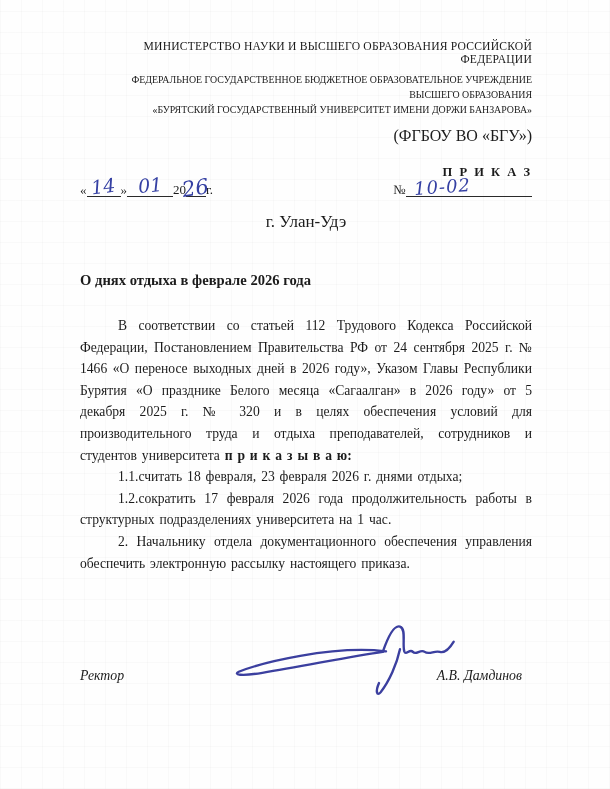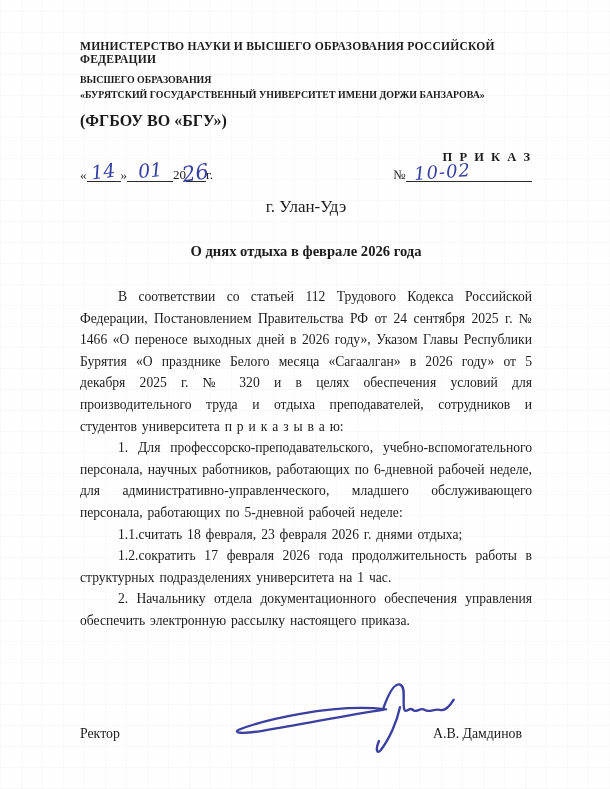--- a/index.html
+++ b/index.html
@@ -10,21 +10,21 @@
     background:#fefefe;
     background-image:
       repeating-linear-gradient(0deg, rgba(0,0,0,0.018) 0 1px, transparent 1px 21px),
       repeating-linear-gradient(90deg, rgba(0,0,0,0.018) 0 1px, transparent 1px 21px);
     color:#1b1b1b;
     font-family:"Liberation Serif","DejaVu Serif",serif;
     overflow:hidden;
     box-sizing:border-box;
     padding:40px 78px 0 80px;
   }
-  .letterhead{text-align:left;font-weight:bold;}
+  .letterhead{text-align:right;font-weight:normal;}
   .lh-1{font-size:11.6px;letter-spacing:.2px;margin-bottom:6px;}
   .lh-2,.lh-3,.lh-4{font-size:9.9px;line-height:15px;}
   .lh-5{font-size:16px;margin-top:10px;}
   .order-type{text-align:right;font-weight:bold;font-size:12.5px;letter-spacing:2px;margin-top:20px;}
   .date-number-row{display:flex;justify-content:space-between;align-items:flex-end;margin-top:2px;font-size:13px;}
   .date-block,.number-block{white-space:nowrap;}
   .hw-slot{display:inline-block;border-bottom:1px solid #2a2a2a;text-align:center;vertical-align:baseline;height:14px;}
   .slot-day{width:34px;}
   .slot-month{width:46px;}
   .slot-year{width:20px;}
@@ -32,56 +32,56 @@
   .hw{
     font-family:"DejaVu Serif",serif;font-style:italic;
     color:#3540a3;display:inline-block;position:relative;
     font-size:19px;line-height:10px;
   }
   .hw-day{transform:rotate(-7deg);top:-1px;}
   .hw-month{transform:rotate(-5deg);top:-2px;}
   .hw-year{font-size:21px;transform:rotate(-9deg);top:1px;left:-4px;}
   .hw-number{font-size:18px;transform:rotate(-4deg);top:-1px;letter-spacing:1px;}
   .place-line{text-align:center;font-size:17px;margin-top:14px;}
-  .doc-title{text-align:center;font-weight:bold;font-size:14.6px;margin-top:26px;}
+  .doc-title{font-weight:bold;font-size:14.6px;margin-top:40px;}
   .body-text{margin-top:26px;font-size:13.6px;line-height:21.6px;text-align:justify;word-spacing:1.5px;}
   .para{margin:0;text-indent:38px;}
-  .bold-inline{font-weight:normal;}
-  .sig-row{position:relative;margin-top:58px;height:70px;font-size:13.8px;}
+  .bold-inline{font-weight:bold;}
+  .sig-row{position:relative;margin-top:58px;height:70px;font-size:13.8px;font-style:italic;}
   .sig-role{position:absolute;left:0;top:36px;}
   .sig-name{position:absolute;right:10px;top:36px;}
   .sig-ink{position:absolute;left:150px;top:-14px;width:226px;height:86px;}
   .noselect{user-select:none;}
 </style>
 </head>
 <body>
 
 <div class="page">
 
   <div class="letterhead">
     <div class="lh-1">МИНИСТЕРСТВО НАУКИ И ВЫСШЕГО ОБРАЗОВАНИЯ РОССИЙСКОЙ ФЕДЕРАЦИИ</div>
+    <div class="lh-2">ФЕДЕРАЛЬНОЕ ГОСУДАРСТВЕННОЕ БЮДЖЕТНОЕ ОБРАЗОВАТЕЛЬНОЕ УЧРЕЖДЕНИЕ</div>
     <div class="lh-3">ВЫСШЕГО ОБРАЗОВАНИЯ</div>
     <div class="lh-4">«БУРЯТСКИЙ ГОСУДАРСТВЕННЫЙ УНИВЕРСИТЕТ ИМЕНИ ДОРЖИ БАНЗАРОВА»</div>
     <div class="lh-5">(ФГБОУ ВО «БГУ»)</div>
   </div>
 
   <div class="order-type">П Р И К А З</div>
 
   <div class="date-number-row">
     <div class="date-block"><span>«</span><span class="hw-slot slot-day"><span class="hw hw-day">14</span></span><span>»</span><span class="hw-slot slot-month"><span class="hw hw-month">01</span></span><span>20</span><span class="hw-slot slot-year"><span class="hw hw-year">26</span></span><span>г.</span></div>
     <div class="number-block"><span>№</span><span class="hw-slot slot-number"><span class="hw hw-number">10-02</span></span></div>
   </div>
 
   <div class="place-line">г. Улан-Удэ</div>
 
   <div class="doc-title">О днях отдыха в феврале 2026 года</div>
 
   <div class="body-text">
     <p class="para"><span>В соответствии со статьей 112 Трудового Кодекса Российской Федерации, Постановлением Правительства РФ от 24 сентября 2025 г. № 1466 «О переносе выходных дней в 2026 году», Указом Главы Республики Бурятия  «О празднике Белого месяца «Сагаалган» в 2026 году» от  5 декабря 2025 г. № 320   и в целях обеспечения условий для производительного труда и отдыха преподавателей, сотрудников и студентов университета </span><span class="bold-inline">п р и к а з ы в а ю:</span></p>
-    <p class="para">1.  Для  профессорско-преподавательского,  учебно-вспомогательного персонала, научных работников, работающих по 6-дневной рабочей неделе,  для административно-управленческого,  младшего  обслуживающего  персонала, работающих по 5-дневной рабочей неделе:</p>
     <p class="para">1.1.считать  18 февраля, 23 февраля  2026 г. днями  отдыха;</p>
     <p class="para">1.2.сократить  17  февраля   2026 года продолжительность работы в структурных подразделениях университета на 1 час.</p>
     <p class="para">2.  Начальнику отдела документационного обеспечения управления обеспечить электронную рассылку настоящего приказа.</p>
   </div>
 
   <div class="sig-row">
     <span class="sig-role">Ректор</span>
     <svg class="sig-ink noselect" viewBox="0 0 210 80" aria-hidden="true">
       <g fill="none" stroke="#3b3f9f" stroke-width="2.2" stroke-linecap="round">
         <path d="M 145,31 C 95,25 28,42 8,50 C 3,52.5 9,54.5 30,51 C 72,44 116,35 142,31.5"></path>

